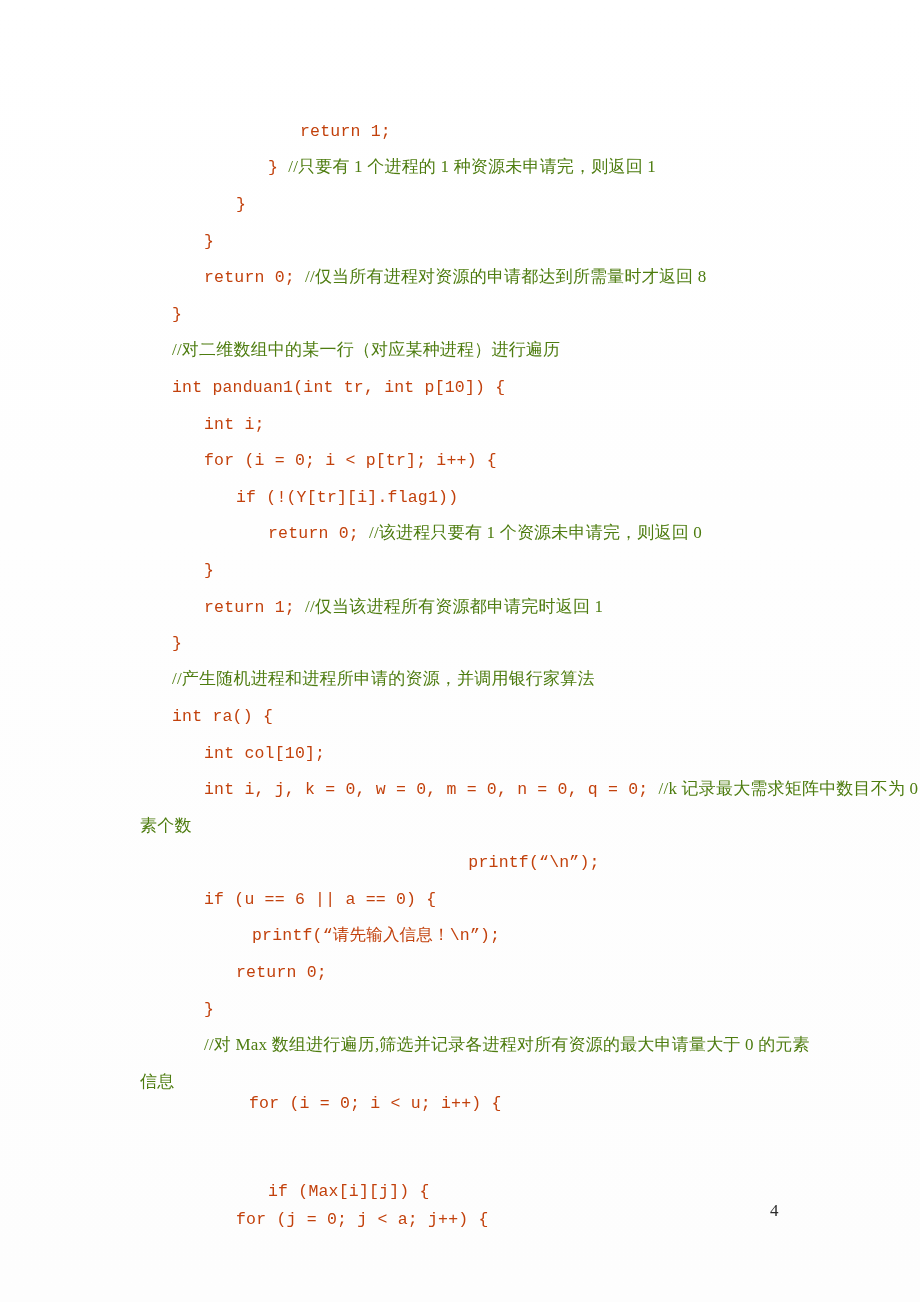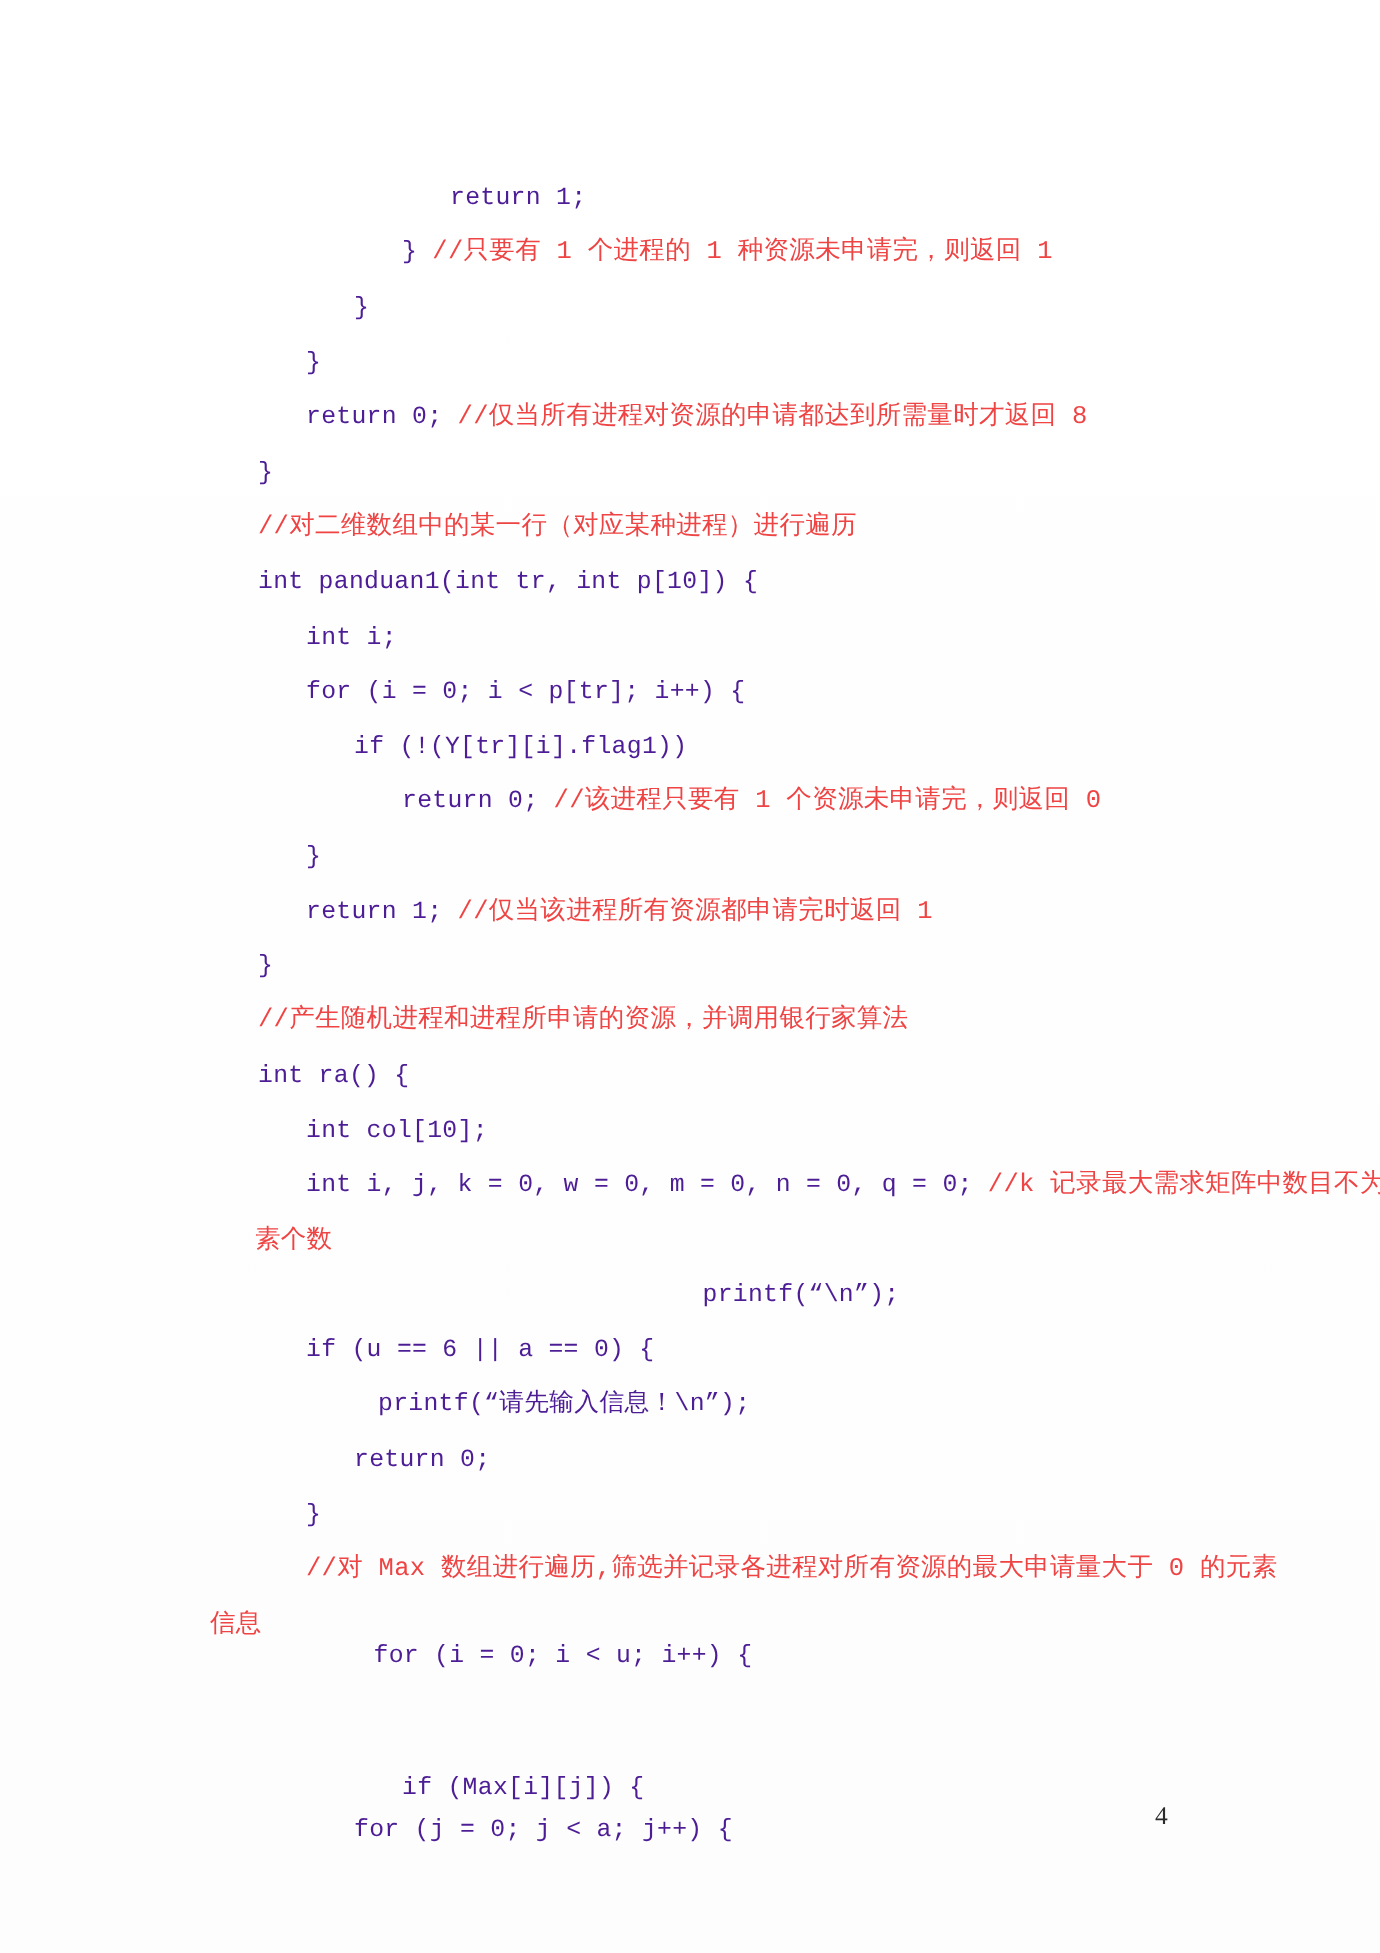--- a/index.html
+++ b/index.html
@@ -48,29 +48,29 @@
     font-size: 17.5px;
     color: #2b2b2b;
     letter-spacing: 0.1px;
   }
 
   
   .mono {
     font-family: "Liberation Mono", "DejaVu Sans Mono", monospace;
     font-size: 16.5px;
     letter-spacing: 0.2px;
-    color: #4c1d95;
+    color: #c2410c;
   }
 
   
   .cjk {
-    font-family: Liberation Mono, monospace;
+    font-family: Liberation Serif, serif;
     font-size: 17px;
     letter-spacing: 0.2px;
-    color: #ef4444;
+    color: #4d7c0f;
   }
 
   
   .wrap-line {
     left: 140px;
   }
 
   #page-number {
     position: absolute;
     left: 770px;
@@ -103,21 +103,21 @@
       <div class="code-line" style="top: 441px; left: 204px;"><span class="mono">for (i = 0; i &lt; p[tr]; i++) {</span></div>
       <div class="code-line" style="top: 478px; left: 236px;"><span class="mono">if (!(Y[tr][i].flag1))</span></div>
       <div class="code-line" style="top: 514px; left: 268px;"><span class="mono">return 0; </span><span class="cjk">//该进程只要有 1 个资源未申请完，则返回 0</span></div>
       <div class="code-line" style="top: 551px; left: 204px;"><span class="mono">}</span></div>
       <div class="code-line" style="top: 588px; left: 204px;"><span class="mono">return 1; </span><span class="cjk">//仅当该进程所有资源都申请完时返回 1</span></div>
       <div class="code-line" style="top: 624px; left: 172px;"><span class="mono">}</span></div>
       <div class="code-line" style="top: 660px; left: 172px;"><span class="cjk">//产生随机进程和进程所申请的资源，并调用银行家算法</span></div>
       <div class="code-line" style="top: 697px; left: 172px;"><span class="mono">int ra() {</span></div>
       <div class="code-line" style="top: 734px; left: 204px;"><span class="mono">int col[10];</span></div>
       <div class="code-line" style="top: 770px; left: 204px;"><span class="mono">int i, j, k = 0, w = 0, m = 0, n = 0, q = 0; </span><span class="cjk">//k 记录最大需求矩阵中数目不为 0 的元</span></div>
-      <div class="code-line wrap-line" style="top: 807px; left: 140px; margin-left: 30px;"><span class="cjk">素个数</span></div>
+      <div class="code-line wrap-line" style="top: 807px; left: 140px;"><span class="cjk">素个数</span></div>
       <div class="code-line" style="top: 843px; left: 204px; text-align: center;"><span class="mono">printf(“\n”);</span></div>
       <div class="code-line" style="top: 880px; left: 204px;"><span class="mono">if (u == 6 || a == 0) {</span></div>
       <div class="code-line" style="top: 916px; left: 252px;"><span class="mono">printf(“请先输入信息！\n”);</span></div>
       <div class="code-line" style="top: 953px; left: 236px;"><span class="mono">return 0;</span></div>
       <div class="code-line" style="top: 990px; left: 204px;"><span class="mono">}</span></div>
       <div class="code-line" style="top: 1026px; left: 204px;"><span class="cjk">//对 Max 数组进行遍历,筛选并记录各进程对所有资源的最大申请量大于 0 的元素</span></div>
       <div class="code-line wrap-line" style="top: 1063px; left: 140px;"><span class="cjk">信息</span></div>
       <div class="code-line" style="top: 1084px; left: 204px; margin-left: 45px;"><span class="mono">for (i = 0; i &lt; u; i++) {</span></div>
       <div class="code-line" style="top: 1200px; left: 236px;"><span class="mono">for (j = 0; j &lt; a; j++) {</span></div>
       <div class="code-line" style="top: 1172px; left: 268px;"><span class="mono">if (Max[i][j]) {</span></div>

